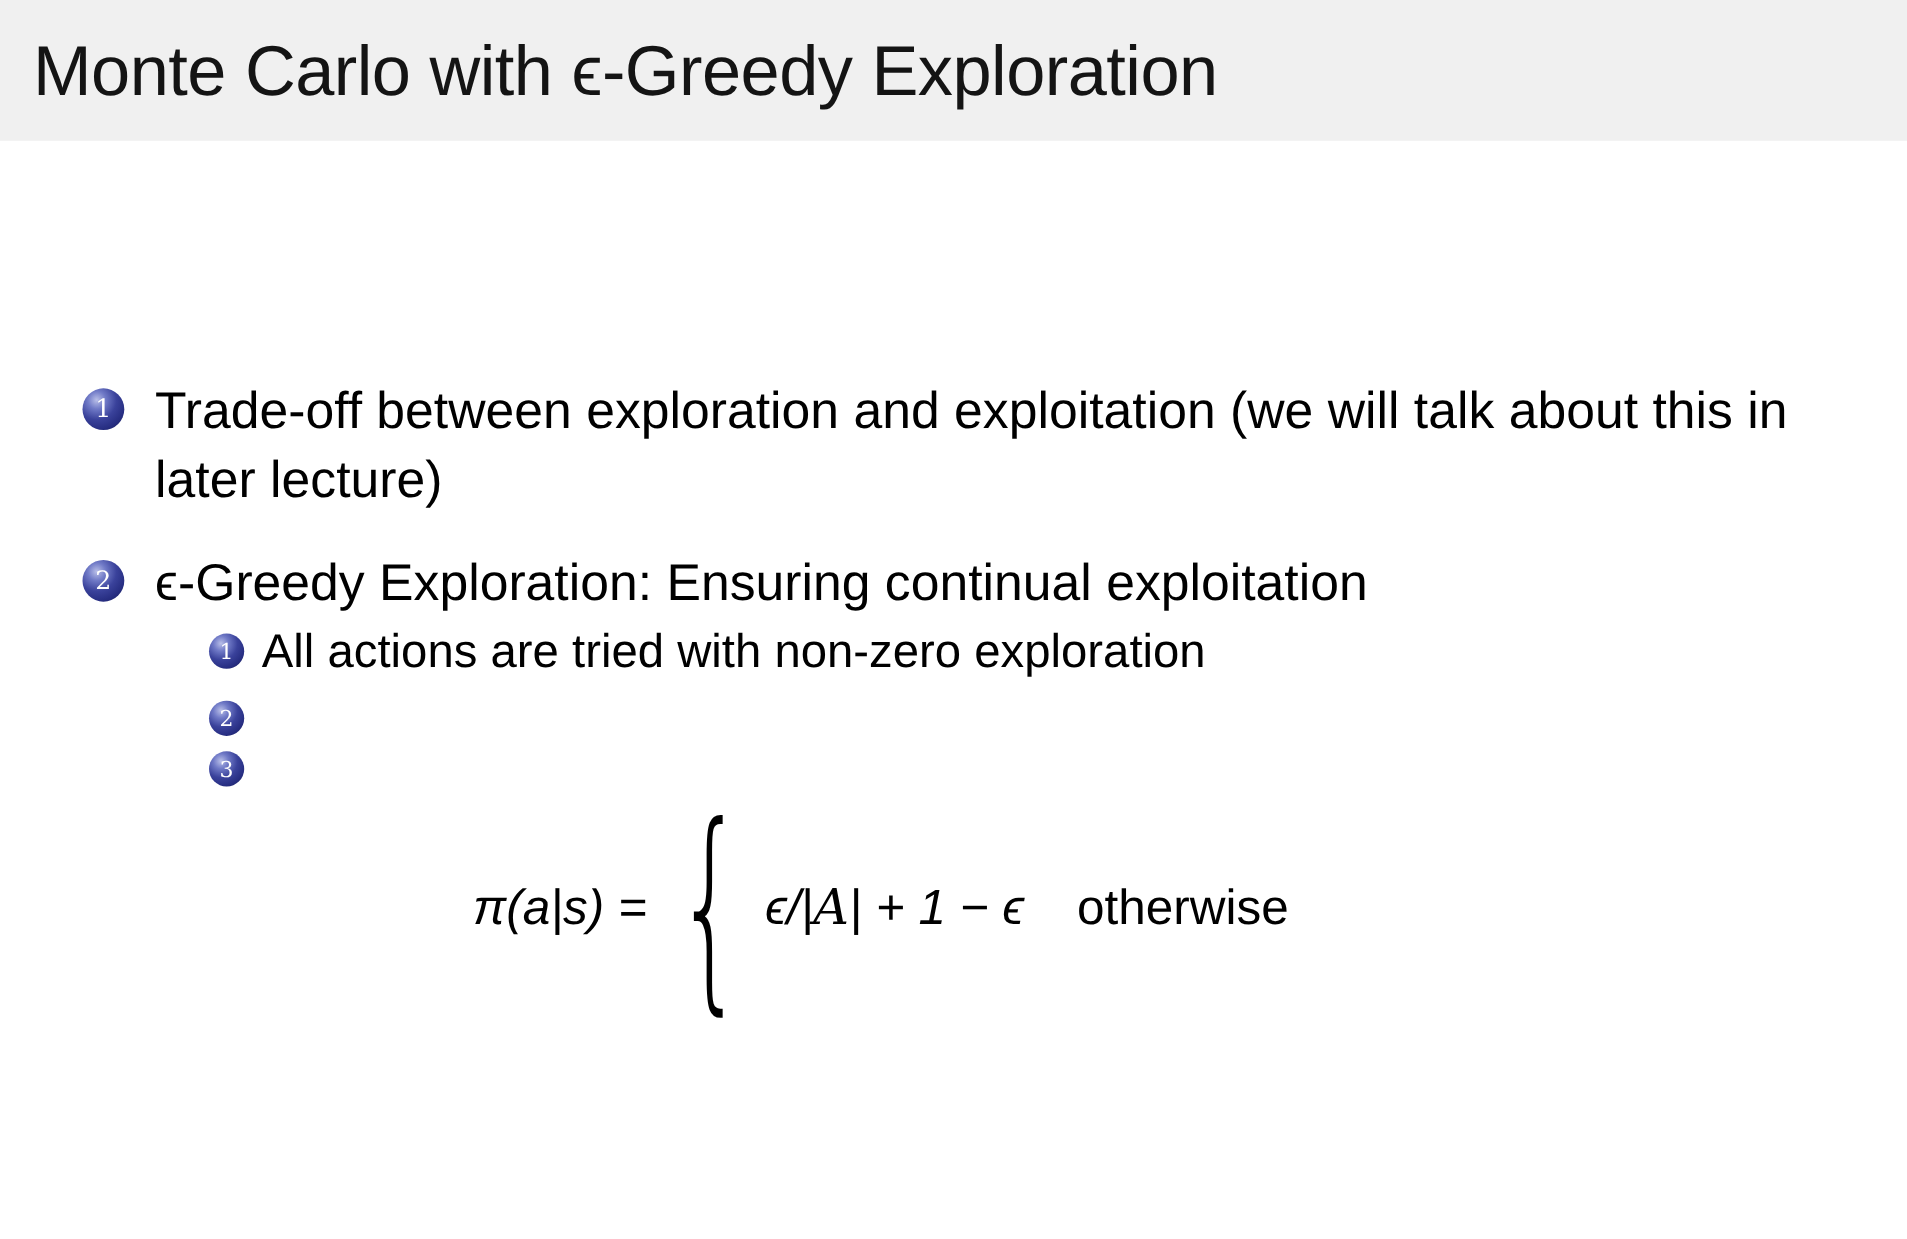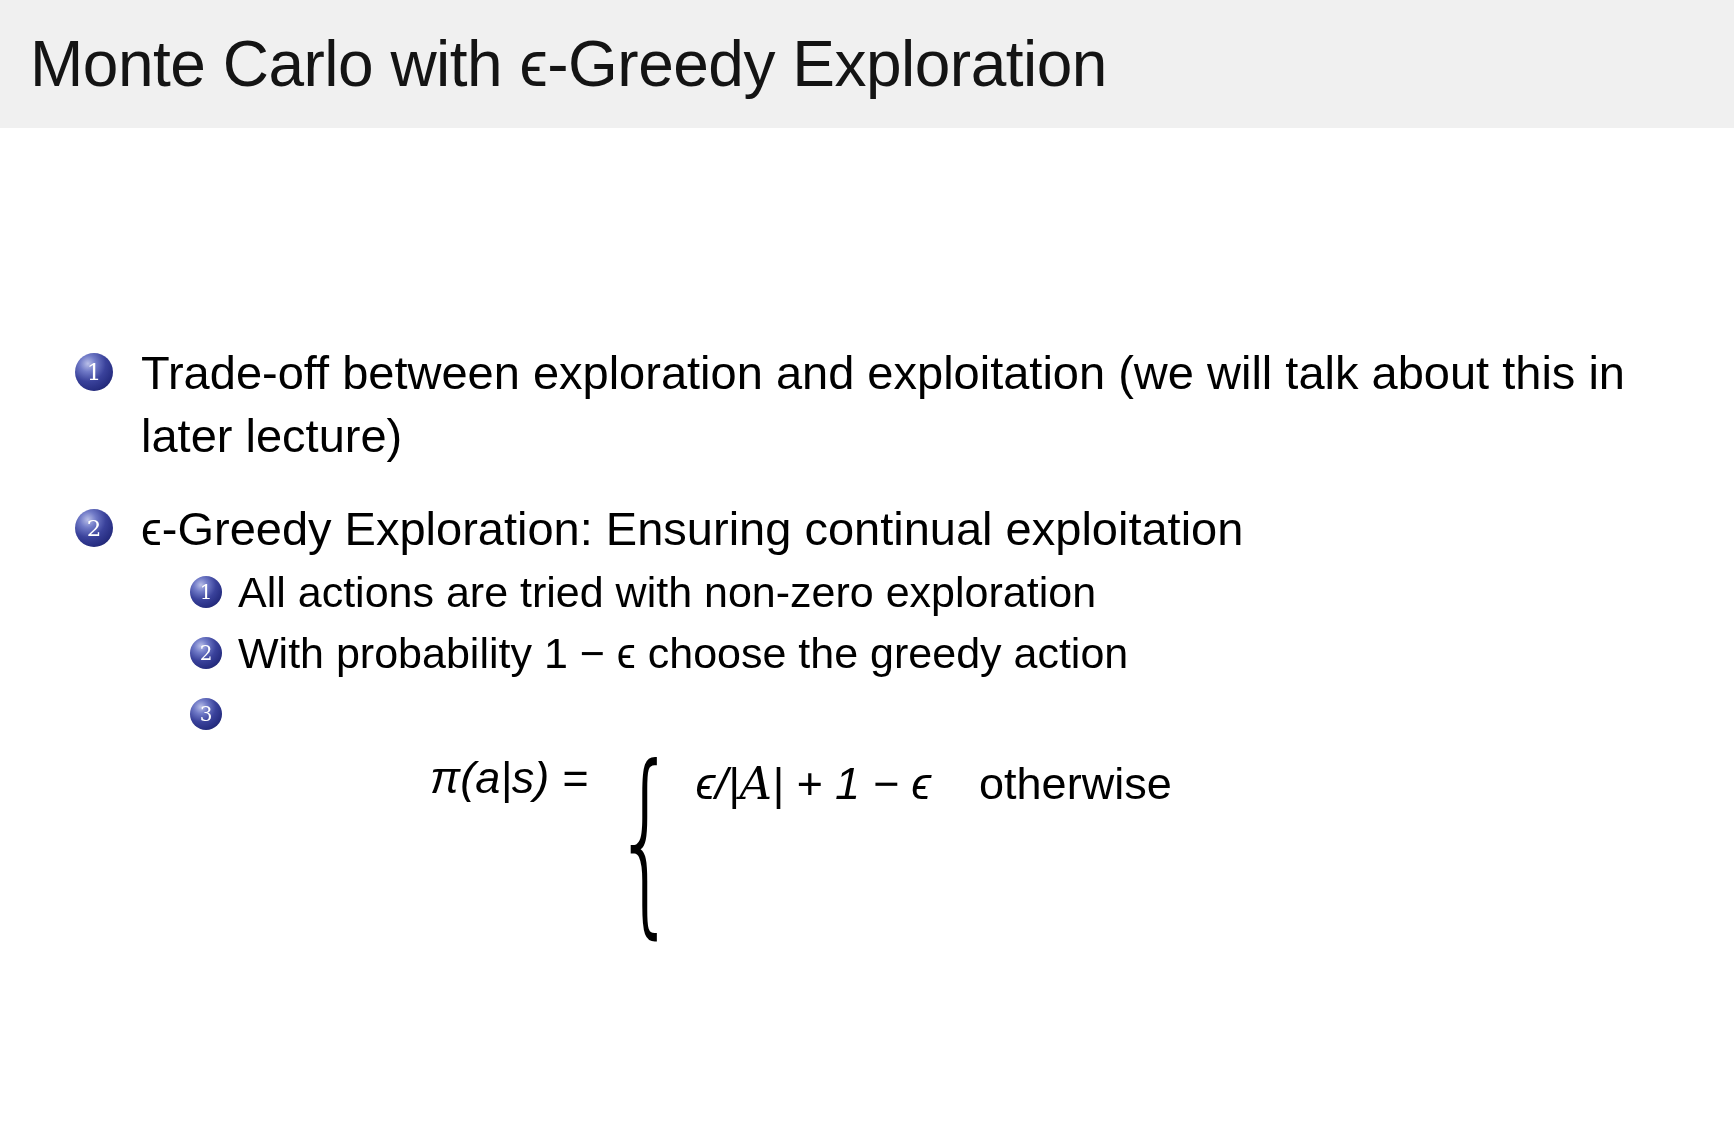--- a/index.html
+++ b/index.html
@@ -75,21 +75,21 @@
   .ball.small {
     width: 32px;
     height: 32px;
     margin-top: 14px;
     margin-right: 16px;
     font-size: 20px;
   }
   
   .formula {
     display: flex;
-    align-items: flex-start;
+    align-items: center;
     width: fit-content;
     margin: 22px 0 0 430px;
     font-size: 45px;
   }
   .math { font-style: italic; }
   .up { font-style: normal; }
   .cal {
     font-family: "DejaVu Serif", serif;
     font-style: italic;
   }
@@ -144,21 +144,20 @@
       <li class="subitem">
         <span class="ball small">
             <span>1</span>
           </span>
         <span class="item-text">All actions are tried with non-zero exploration</span>
       </li>
       <li class="subitem">
         <span class="ball small">
             <span>2</span>
           </span>
-        <span class="item-text">With probability 1 − ϵ choose the greedy action</span>
       </li>
       <li class="subitem">
         <span class="ball small">
             <span>3</span>
           </span>
       </li>
     </ol>
 
     <div class="formula">
       <span class="lhs math">π(a|s) =</span>

